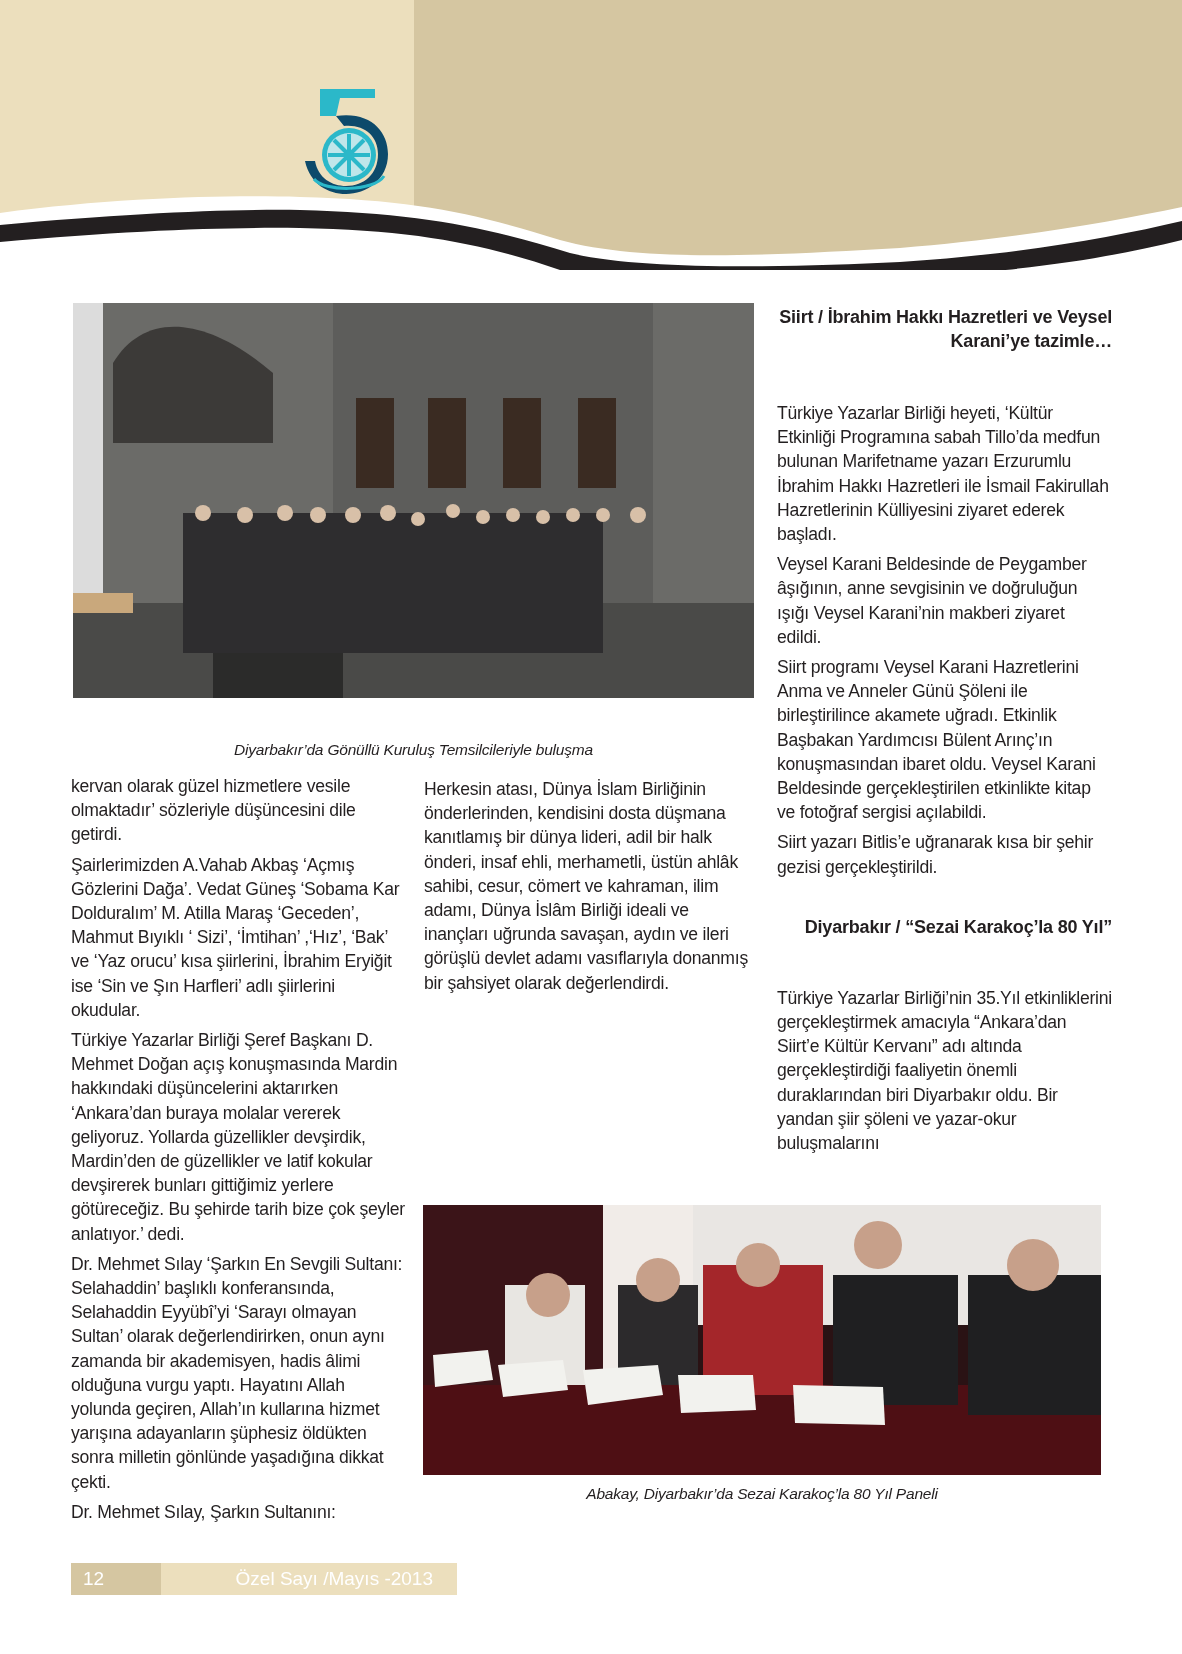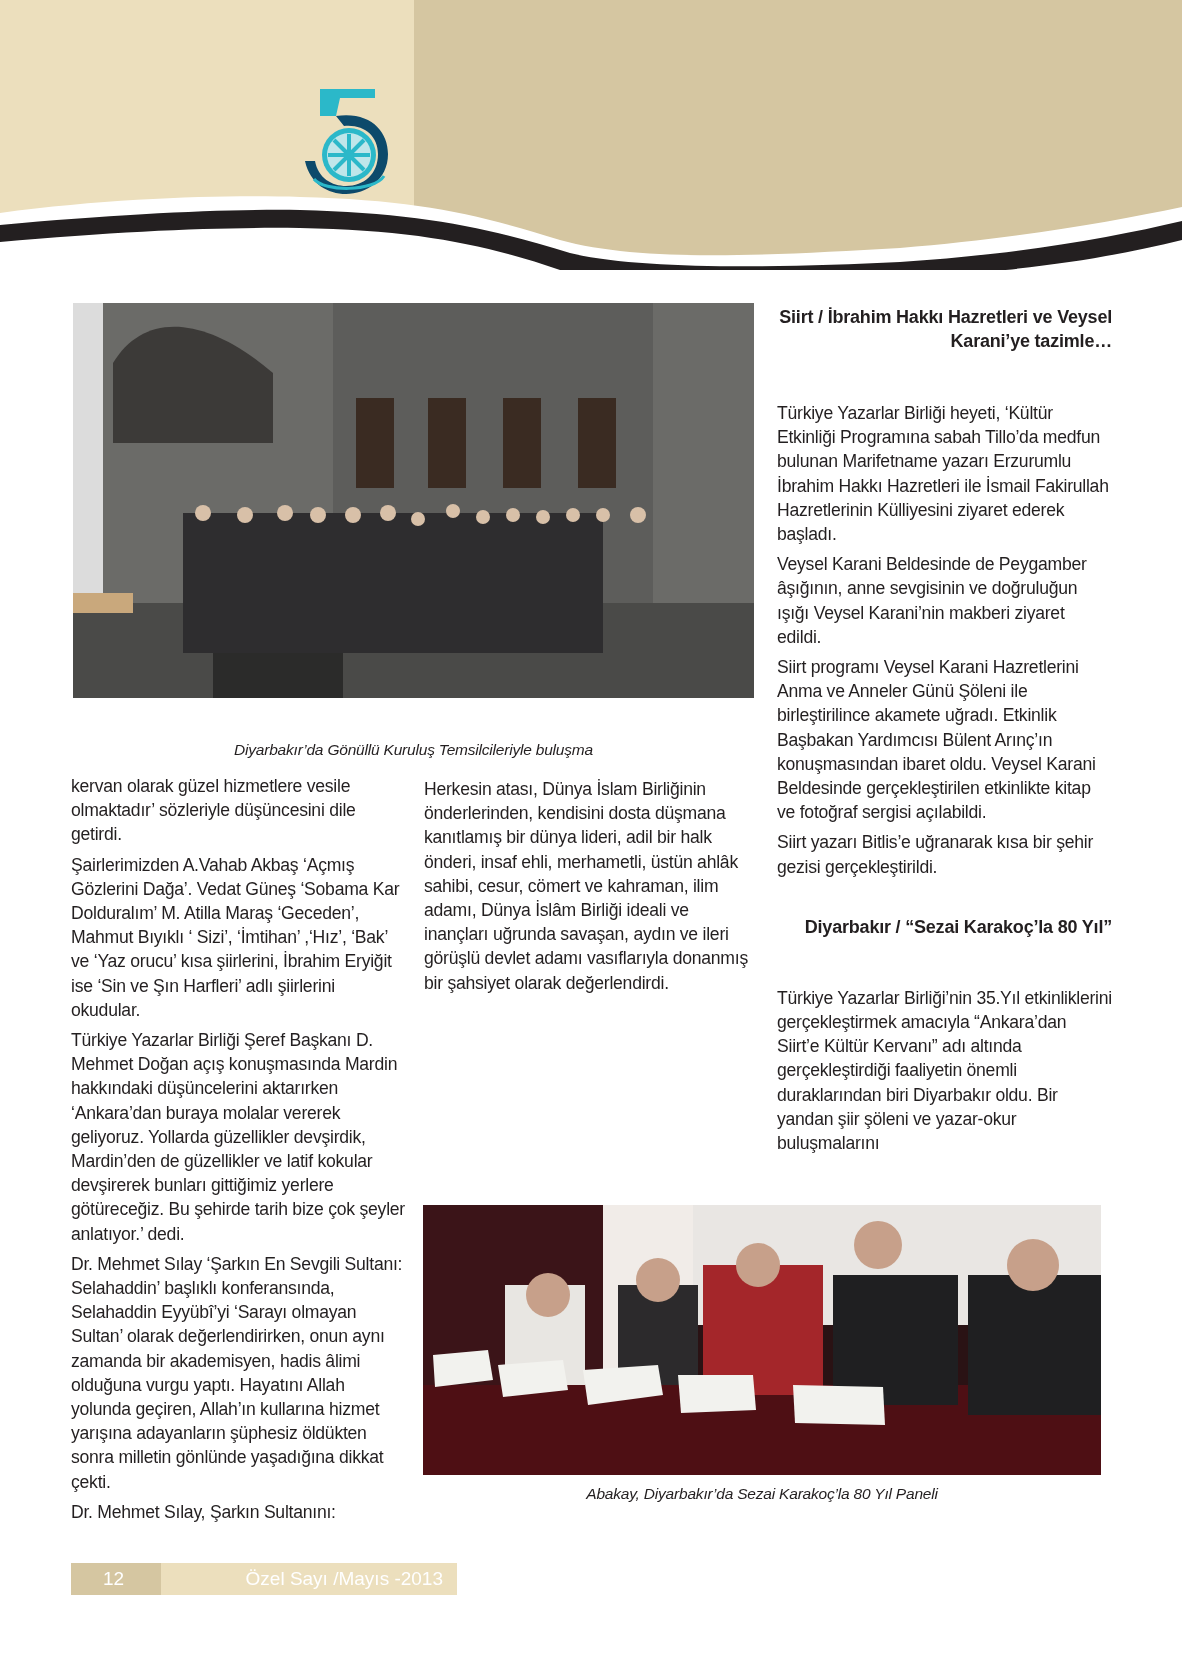--- a/index.html
+++ b/index.html
@@ -18,22 +18,22 @@
   .col { position:absolute; font-size:17.6px; line-height:24.2px; letter-spacing:-0.25px; color:#231f20; }
   .col p { margin:0 0 6px 0; }
   #col-left { left:71px; top:774px; width:335px; }
   #col-mid { left:424px; top:753px; width:330px;margin-top:24px; }
   #col-right { left:777px; top:305px; width:335px; }
   .col h3 { font-size:18px; line-height:24px; font-weight:bold; margin:0; letter-spacing:-0.2px;text-align:right; }
   .col .gap { height:48px; }
   .col .gap2 { height:30px; }
   .col .gap3 { height:47px; }
   .footer { position:absolute; left:71px; top:1563px; width:386px; height:32px; display:flex; }
-  .footer .num { width:90px; background:#d5c6a1; color:#ffffff; font-size:19px; line-height:32px; padding-left:32px; box-sizing:border-box; }
-  .footer .issue { flex:1; background:#ecdfbd; color:#ffffff; font-size:19px; line-height:32px; text-align:right; padding-right:14px; box-sizing:border-box; }
+  .footer .num { width:90px; background:#d5c6a1; color:#ffffff; font-size:19px; line-height:32px; padding-left:12px; box-sizing:border-box; }
+  .footer .issue { flex:1; background:#ecdfbd; color:#ffffff; font-size:19px; line-height:32px; text-align:right; padding-right:24px; box-sizing:border-box; }
 </style>
 </head>
 <body>
 
 <div class="header">
   <svg width="1182" height="270" viewBox="0 0 1182 270">
     <rect x="0" y="0" width="414" height="270" fill="#ecdfbd"></rect>
     <rect x="414" y="0" width="768" height="270" fill="#d5c6a1"></rect>
     <path d="M0,213 C120,197 230,195 300,197 C420,200 480,215 560,240 C640,262 760,256 900,248 C1020,238 1110,222 1182,207 L1182,270 L0,270 Z" fill="#ffffff"></path>
     <path d="M0,225 C130,213 230,209 300,210 C420,213 490,228 570,253 C640,270 780,268 900,262 C1020,254 1110,238 1182,221 L1182,240 C1110,258 1020,272 900,278 C780,283 640,286 560,270 C490,246 420,230 300,228 C230,227 130,230 0,242 Z" fill="#231f20"></path>

